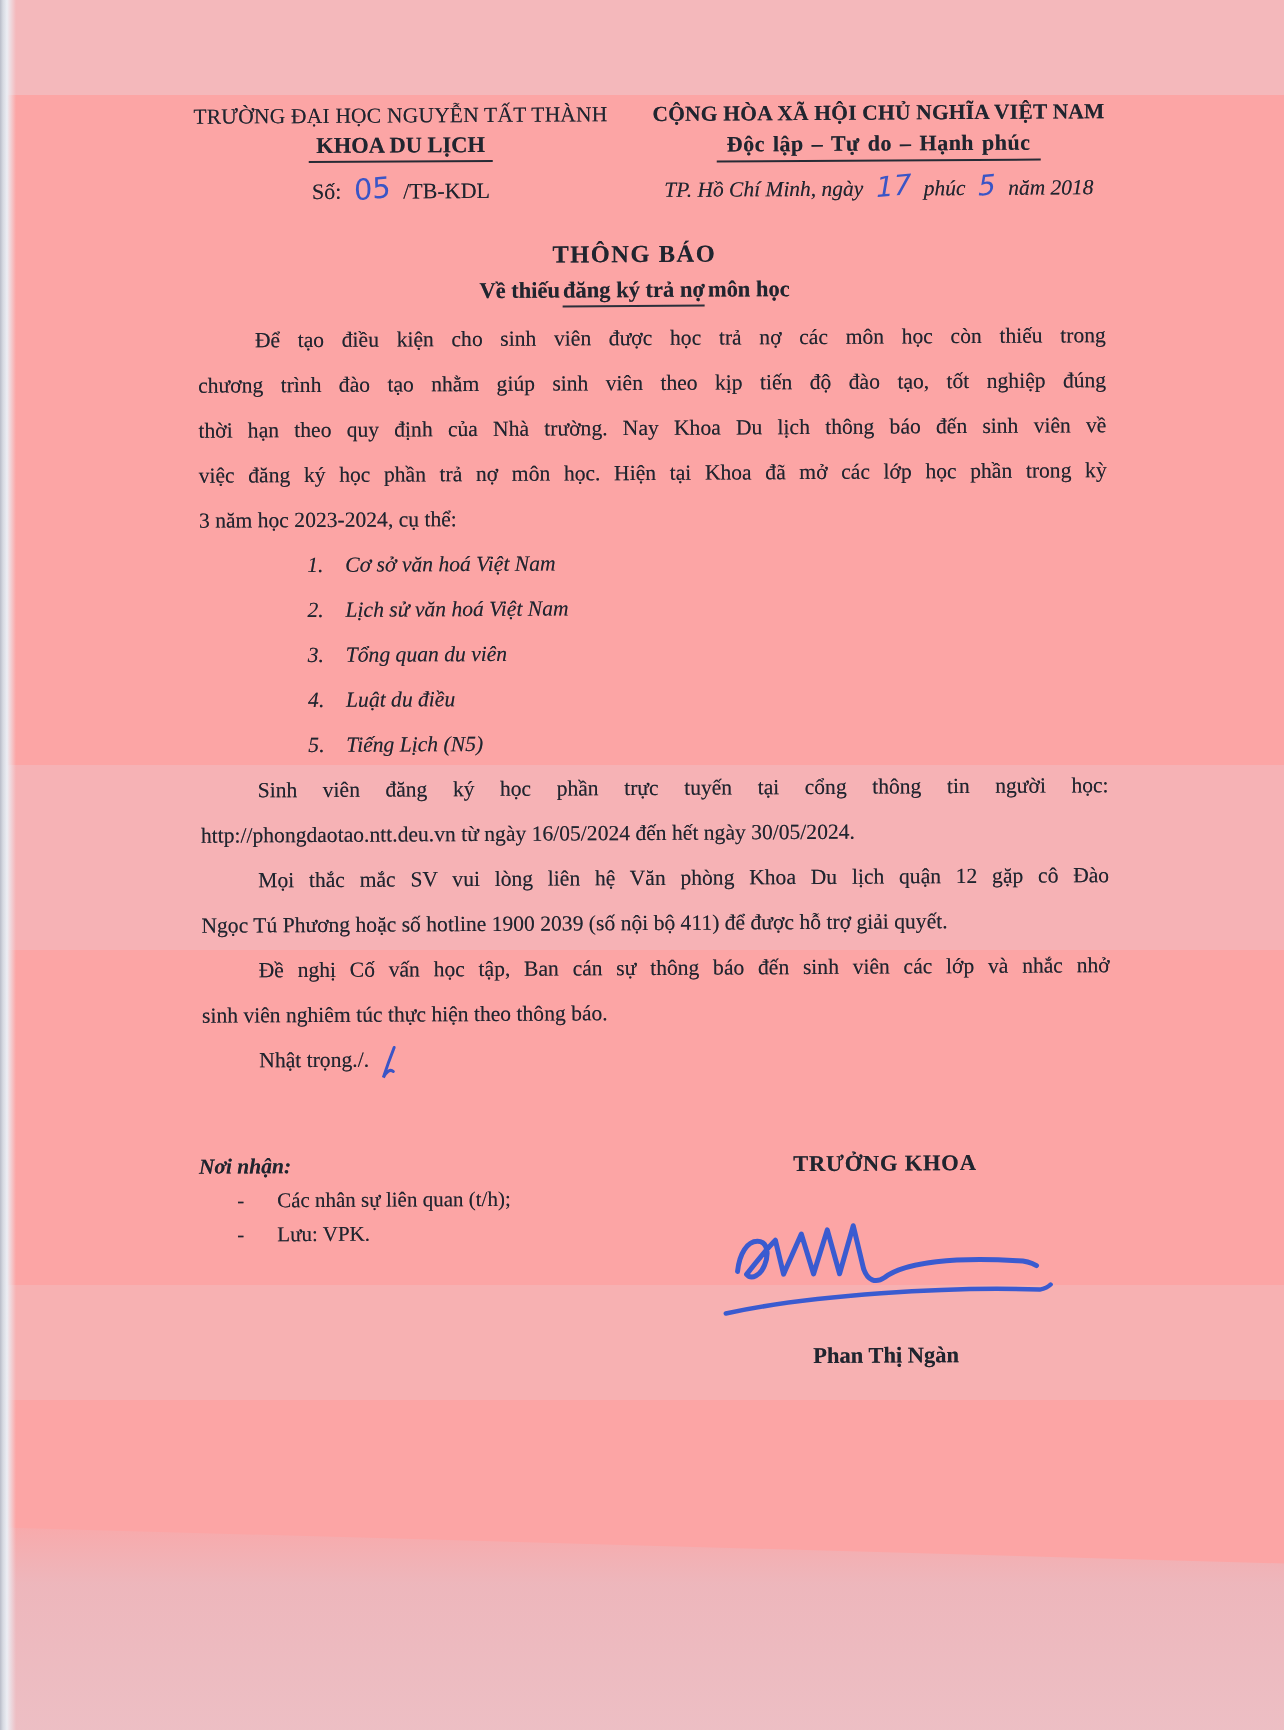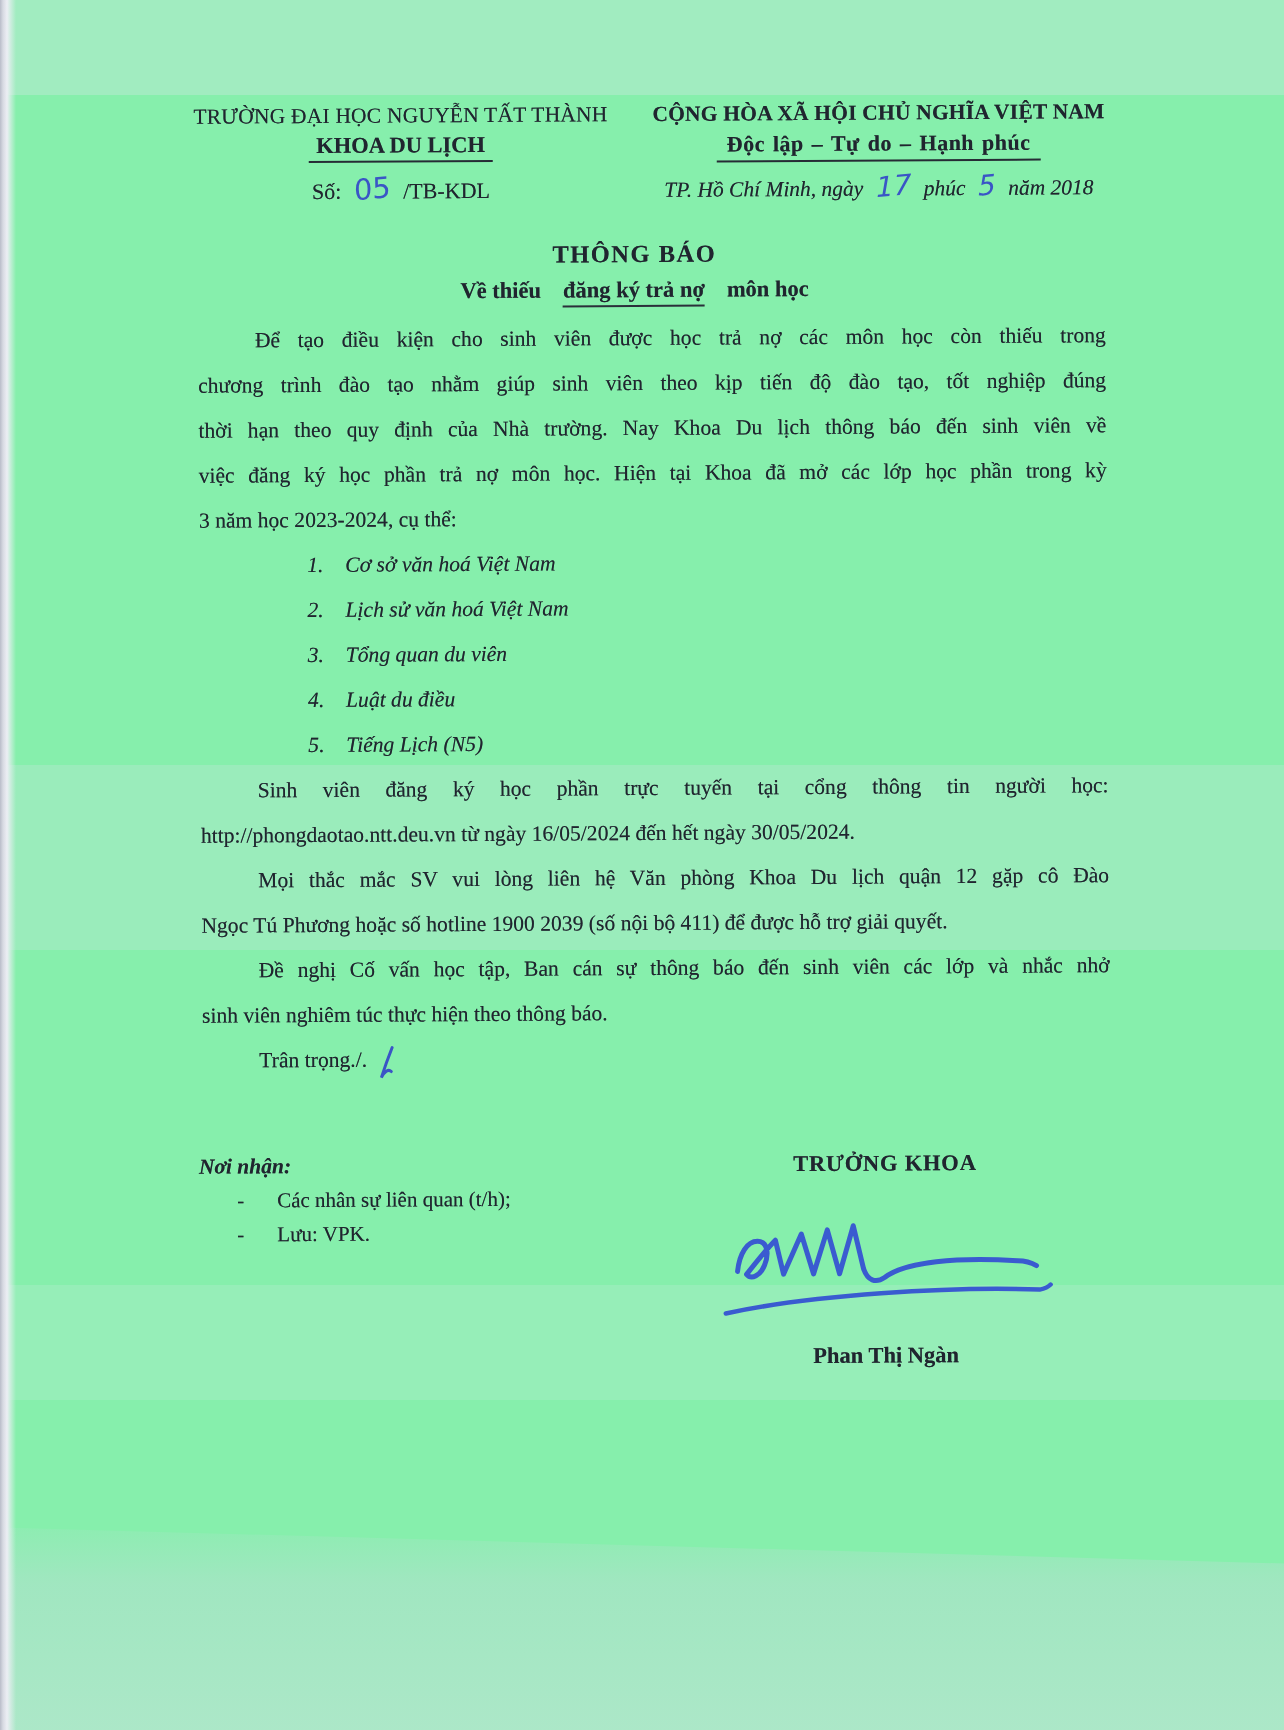--- a/index.html
+++ b/index.html
@@ -1,21 +1,21 @@
 <!DOCTYPE html>
 <html style="--pen: #3a55c6;"><head>
 <meta charset="utf-8">
 <style>
   html,body{margin:0;padding:0;}
   body{
     width:1284px;height:1730px;position:relative;overflow:hidden;
     background:#f4f5f9;
     font-family:"Liberation Serif","DejaVu Serif",serif;
   }
-  .page{position:absolute;inset:0;background:#86efac;}
+  .page{position:absolute;inset:0;background:#fca5a5;}
   
   .edge-left{position:absolute;left:0;top:0;width:16px;height:100%;
     background:linear-gradient(to right,#b9bdc9 0px,#d7dae2 3px,#eceef4 7px,rgba(240,241,246,0) 16px);}
   .band{position:absolute;left:0;right:0;pointer-events:none;}
   .band.b1{top:0;height:95px;background:rgba(224,227,238,.30);}
   .band.b2{top:765px;height:185px;background:rgba(226,229,240,.22);}
   .band.b3{top:1285px;height:115px;background:rgba(228,231,241,.18);}
   .fold{position:absolute;left:0;right:0;top:1505px;height:225px;pointer-events:none;
     background:linear-gradient(to bottom,rgba(210,215,230,0) 0%,rgba(210,215,230,.35) 35%,rgba(218,222,234,.45) 100%);
     clip-path:polygon(0 10%,100% 26%,100% 100%,0 100%);}
@@ -34,21 +34,21 @@
   .hdr-right .l2 span{border-bottom:2px solid #262b35;padding:0 10px 4px;letter-spacing:.5px;word-spacing:2px;}
   .date-line{margin-top:20px;font-size:21.5px;font-style:italic;white-space:nowrap;}
   .hand{font-family:"DejaVu Sans",sans-serif;color:var(--pen,#3a55c6);font-size:29px;
     display:inline-block;transform:rotate(-5deg) skewX(-4deg);font-weight:500;text-shadow:none;line-height:0;}
   .hand.sm{font-size:28px;}
   .sp{display:inline-block;width:7px;}
   
   .title-block{position:absolute;left:0;right:10px;top:240px;text-align:center;}
   .title-main{font-size:24.5px;font-weight:bold;letter-spacing:1.5px;}
   .title-sub{margin-top:9px;font-size:22.5px;font-weight:bold;}
-  .title-sub .u{border-bottom:2.5px solid #2a2f3a;padding-bottom:3px;margin:0 22px;}
+  .title-sub .u{border-bottom:2.5px solid #2a2f3a;padding-bottom:3px;margin:0 3px;}
   
   .body{position:absolute;left:200px;top:316px;width:908px;font-size:21.6px;line-height:45px;}
   .line{white-space:nowrap;}
   .line-j{text-align:justify;text-align-last:justify;}
   .indent{text-indent:57px;}
   .list-item{display:flex;font-style:italic;margin-left:108px;}
   .list-item .num{width:38px;flex:none;}
   .closing{margin-left:57px;white-space:nowrap;}
   .penmark{display:inline-block;vertical-align:-16px;margin-left:8px;}
   
@@ -133,21 +133,21 @@
       <div class="line-j indent">Sinh viên đăng ký học phần trực tuyến tại cổng thông tin người học:</div>
       <div class="line">http://phongdaotao.ntt.deu.vn từ ngày 16/05/2024 đến hết ngày 30/05/2024.</div>
 
       <div class="line-j indent">Mọi thắc mắc SV vui lòng liên hệ Văn phòng Khoa Du lịch quận 12 gặp cô Đào</div>
       <div class="line">Ngọc Tú Phương hoặc số hotline 1900 2039 (số nội bộ 411) để được hỗ trợ giải quyết.</div>
 
       <div class="line-j indent">Đề nghị Cố vấn học tập, Ban cán sự thông báo đến sinh viên các lớp và nhắc nhở</div>
       <div class="line">sinh viên nghiêm túc thực hiện theo thông báo.</div>
 
       <div class="closing">
-        <span>Trân trọng./.</span><span class="penmark">
+        <span>Nhật trọng./.</span><span class="penmark">
           <svg width="22" height="38" viewBox="0 0 22 38">
             <path d="M17 3 C13 13 9 24 6 33 C9 27 13 24 16 27" fill="none" stroke="#3a55c6" stroke-width="3" stroke-linecap="round"></path>
           </svg>
         </span>
       </div>
     </div>
 
     <div class="noinhan">
       <div class="label">Nơi nhận:</div>
       <div class="recip">

